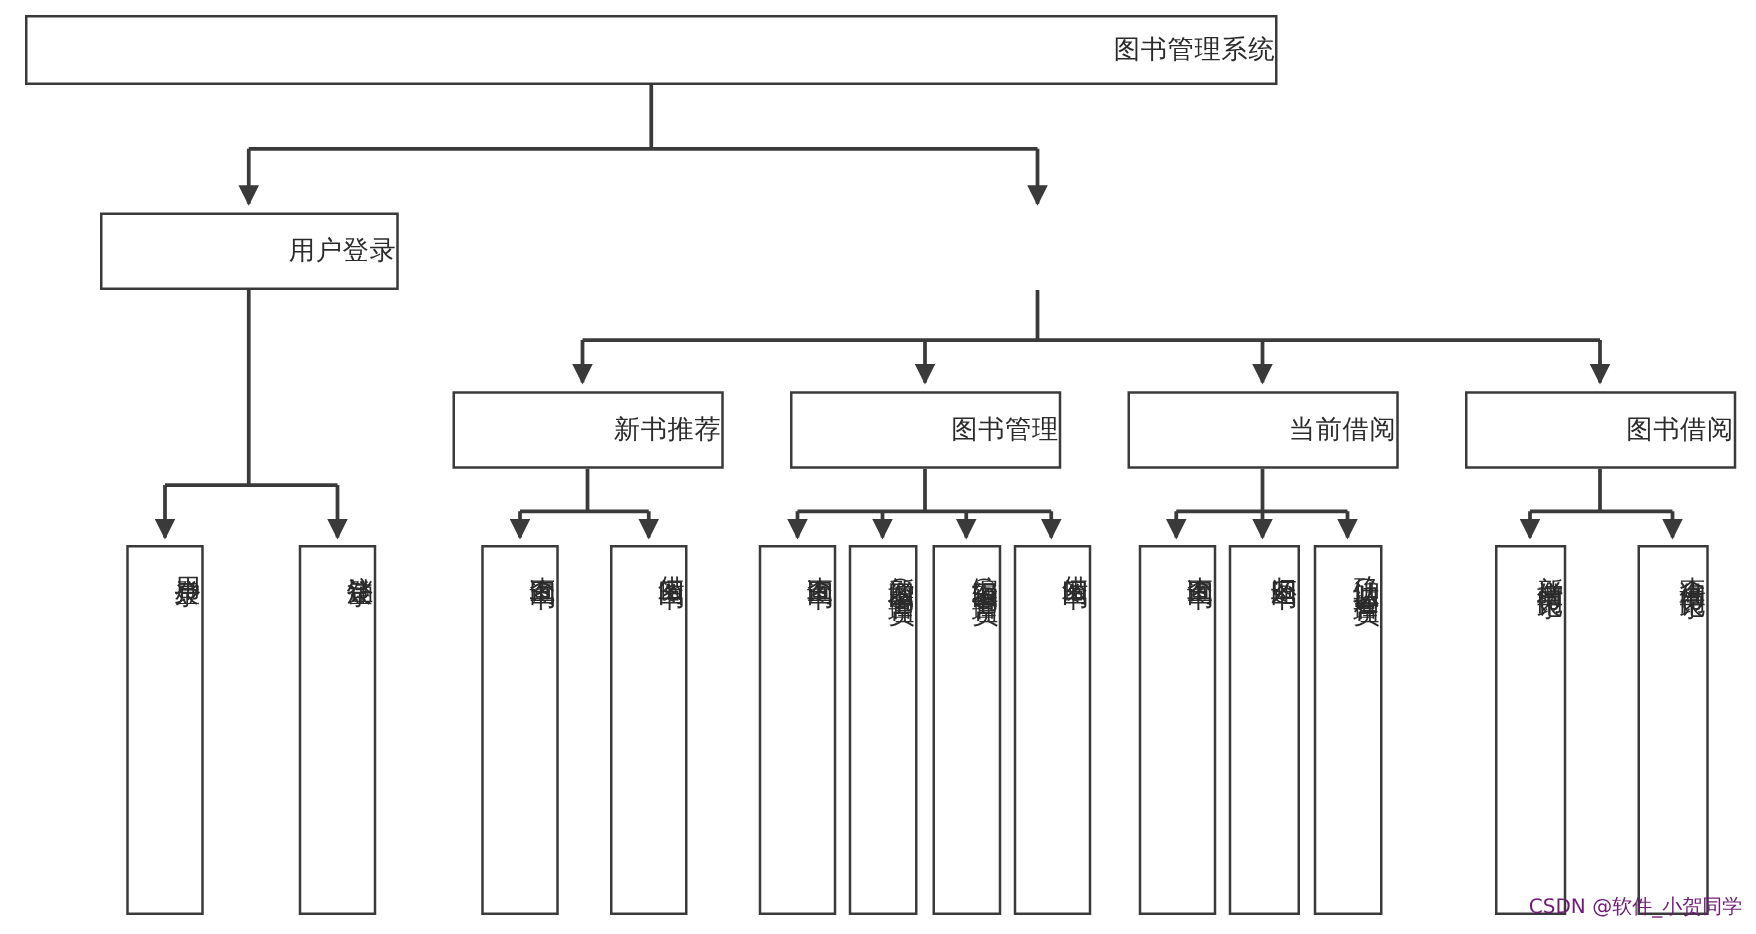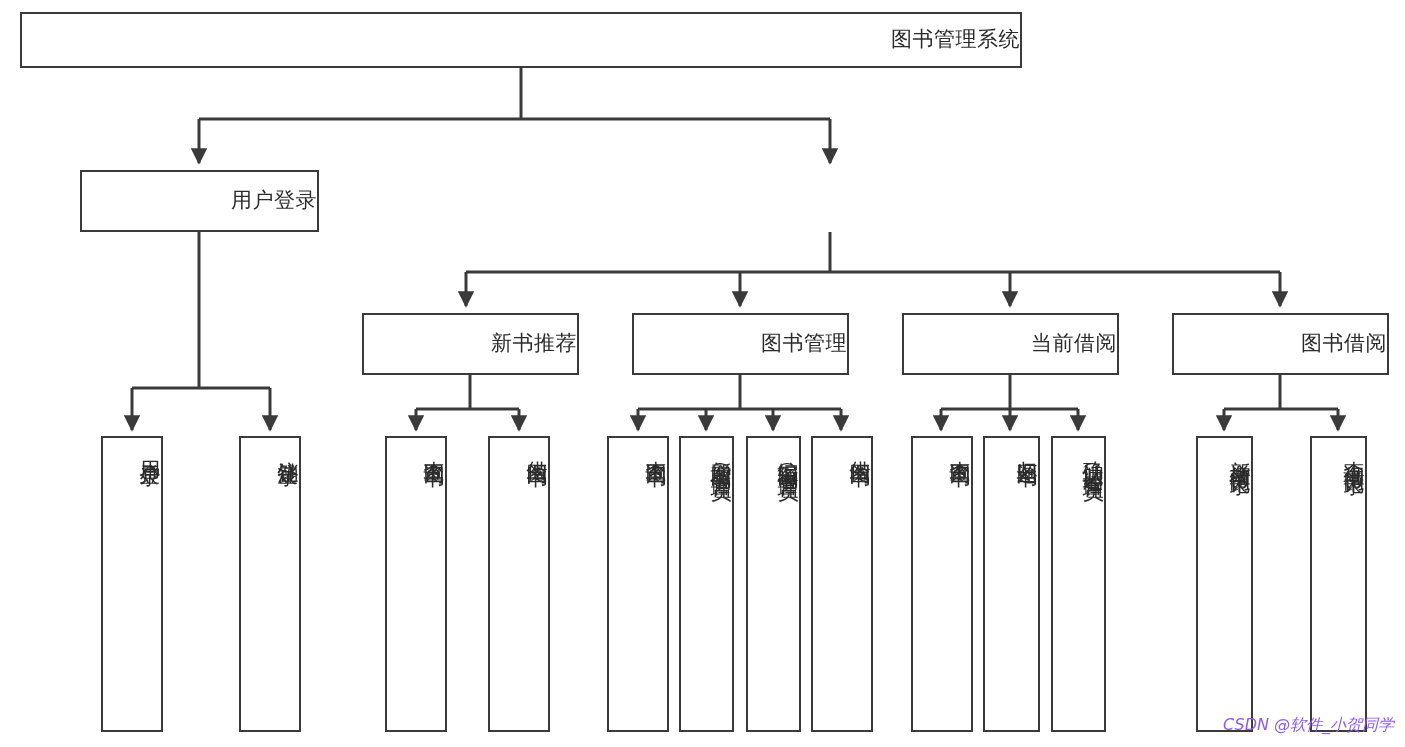--- a/index.html
+++ b/index.html
@@ -59,26 +59,25 @@
     white-space: normal;
   }
   .node.vert.two-col .label {
     letter-spacing: 2px;
   }
   #watermark {
     position: absolute;
     left: 1223px;
     top: 715px;
     font-size: 16px;
-    color: #8b5cf6;
+    color: #701a75;
     font-family: "DejaVu Sans", "Liberation Sans", sans-serif;
     white-space: pre;
     z-index: 6;
     pointer-events: none;
-    font-style: italic;
   }
 </style>
 </head>
 <body>
 
 <div id="canvas">
 
   <svg id="svg-layer" viewBox="0 0 1405 747" xmlns="http://www.w3.org/2000/svg">
     <defs>
       <marker id="arrow" viewBox="0 0 10 10" refX="9" refY="5" markerWidth="5.5" markerHeight="5.5" orient="auto-start-reverse">

